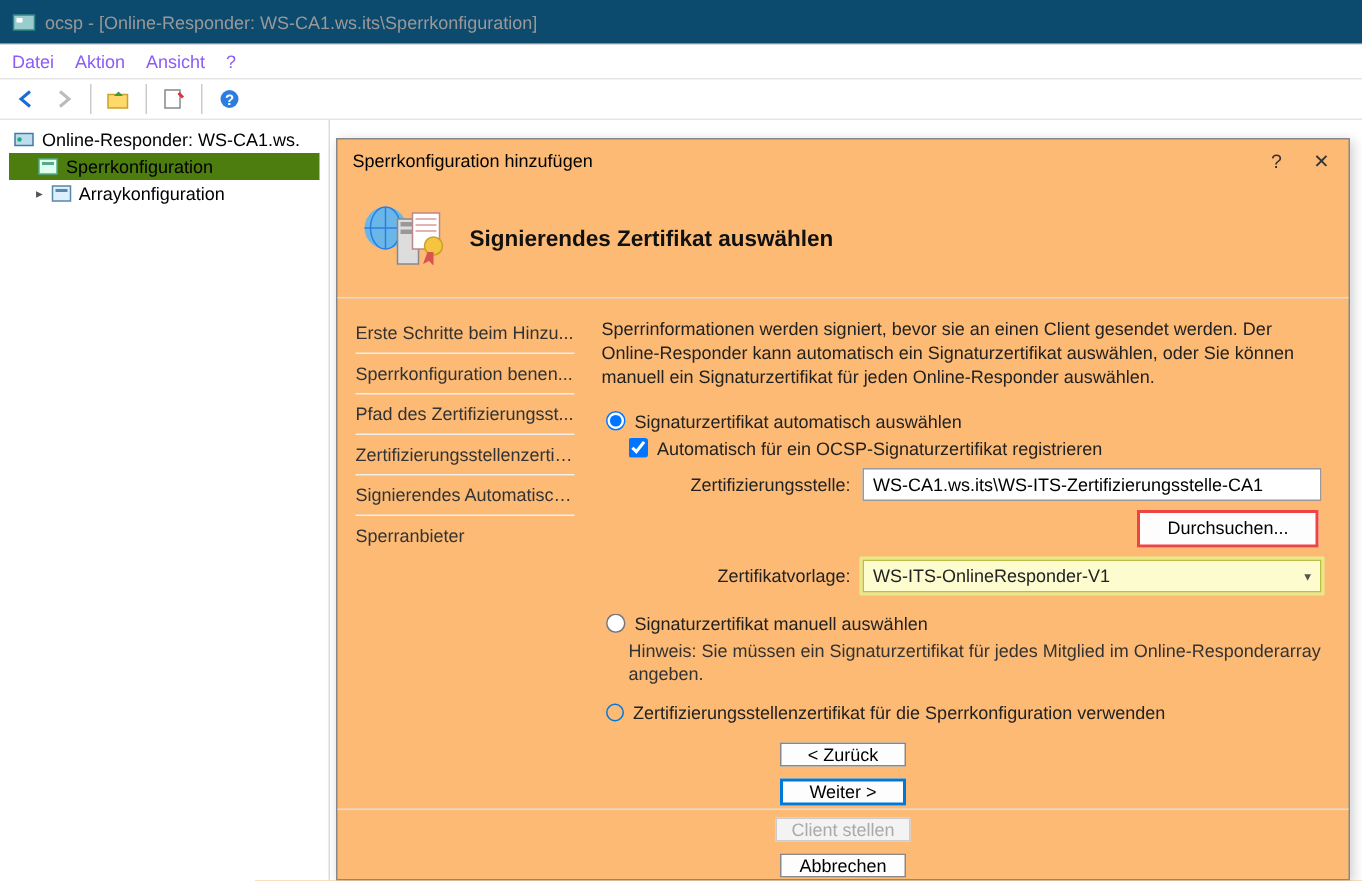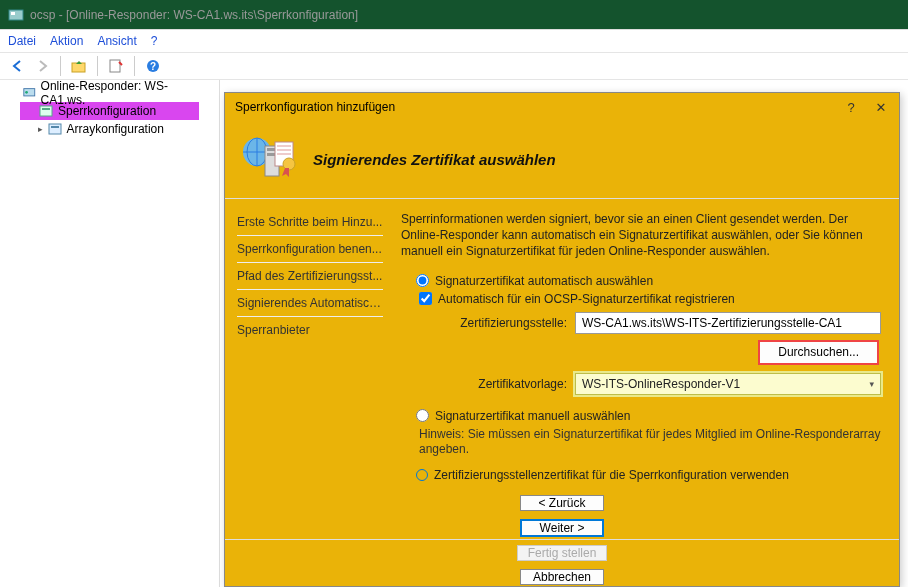--- a/index.html
+++ b/index.html
@@ -1,59 +1,59 @@
 <!DOCTYPE html>
 <html><head>
 <meta charset="utf-8">
 <style>
 * { box-sizing: border-box; margin: 0; padding: 0; font-family: 'Segoe UI', Tahoma, sans-serif; }
 body { background: #fff; width: 908px; height: 587px; overflow: hidden; position: relative; }
 
 
-.titlebar { height: 30px; background: #14532d; border-bottom: 1px solid #ddd; display: flex; align-items: center; padding: 0 8px; }
+.titlebar { height: 30px; background: #0c4a6e; border-bottom: 1px solid #ddd; display: flex; align-items: center; padding: 0 8px; }
 .titlebar-icon { width: 16px; height: 16px; margin-right: 6px; }
 .titlebar-text { font-size: 12px; color: #999; }
 
 
 .menubar { height: 22px; display: flex; align-items: center; padding: 0 8px; gap: 14px; }
-.menubar span { font-size: 12px; color: #1d4ed8; cursor: default; }
+.menubar span { font-size: 12px; color: #8b5cf6; cursor: default; }
 
 
 .toolbar { height: 28px; border-top: 1px solid #e5e5e5; border-bottom: 1px solid #e5e5e5; display: flex; align-items: center; padding: 0 8px; gap: 4px; }
 .tool-sep { width: 1px; height: 20px; background: #ccc; margin: 0 4px; }
 .tool-btn { width: 20px; height: 20px; display:flex; align-items:center; justify-content:center; }
 
 
 .main-area { display: flex; height: calc(100% - 80px); }
-.tree { width: 220px; padding: 4px 20px; font-size: 12px; border-right: 1px solid #ddd;}
+.tree { width: 220px; padding: 4px 6px; font-size: 12px; border-right: 1px solid #ddd;}
 .tree-item { display: flex; align-items: center; height: 18px; padding: 0 2px; gap: 4px; }
-.tree-item.selected { background: #d946ef; }
+.tree-item.selected { background: #4d7c0f; }
 .tree-indent1 { padding-left: 18px; }
 .tree-icon { width: 16px; height: 16px; }
 
 
-.dialog { position: absolute; left: 224px; top: 92px; width: 676px; height: 495px; background: #eab308; border: 1px solid #888; box-shadow: 2px 2px 8px rgba(0,0,0,0.2); }
+.dialog { position: absolute; left: 224px; top: 92px; width: 676px; height: 495px; background: #fdba74; border: 1px solid #888; box-shadow: 2px 2px 8px rgba(0,0,0,0.2); }
 .dialog-title { height: 28px; display: flex; align-items: center; padding: 0 10px; font-size: 12px; }
 .dialog-title-text { flex: 1; }
 .dialog-title-btns { display: flex; gap: 14px; }
 .dialog-title-btn { width: 16px; height: 16px; display:flex; align-items:center; justify-content:center; font-size: 13px; color:#333; }
 
 .dialog-header { height: 78px; display: flex; align-items: center; padding: 8px 16px; gap: 16px; border-bottom: 1px solid #ddd;}
 .dialog-header-icon { width: 56px; height: 56px; }
-.dialog-header-title { font-size: 15px; font-weight: bold; color: #111; font-style: italic; }
+.dialog-header-title { font-size: 15px; font-weight: bold; color: #111; }
 
 .dialog-body { display: flex; height: 340px; }
 .wizard-nav { width: 170px; padding: 10px 12px; font-size: 12px; }
 .wizard-nav-item { padding: 6px 0; color: #333; white-space: nowrap; overflow: hidden; text-overflow: ellipsis; border-top: 1px solid #eee;}
 .wizard-nav-item:first-child { border-top: none; }
 
 .wizard-content { flex: 1; padding: 12px 18px 4px 6px; font-size: 12px; color: #222; }
 .wizard-text { margin-bottom: 14px; line-height: 1.35; }
 
-.radio-row, .check-row { display: flex; align-items: center; gap: 6px; margin: 4px 15px; }
+.radio-row, .check-row { display: flex; align-items: center; gap: 6px; margin: 4px 3px; }
 .radio-row input, .check-row input { margin: 0; }
 .field-row { display: flex; align-items: center; gap: 8px; margin: 6px 0 6px 36px; }
 .field-label { width: 130px; text-align: right; }
 .field-input { flex: 1; height: 22px; border: 1px solid #999; padding: 0 6px; font-size: 12px; background:#fff;}
 .field-combo { flex: 1; height: 22px; border: 1px solid #999; padding: 0 6px; font-size: 12px; background:#fff; display:flex; align-items:center; justify-content:space-between;}
 .field-combo.highlighted { background: #fcfccf; border-color: #bdbd4a; outline: 2px solid #e9e98a; outline-offset: 0; align-items: center;}
 
 .btn-row { display: flex; justify-content: flex-end; margin: 4px 0 8px 36px; padding-right:2px;}
 .win-btn { height: 25px; padding: 0 18px; font-size: 12px; border: 2px solid #ef4444; background: #fdfdfd; cursor: default; }
 .win-btn:disabled, .win-btn.disabled { color: #aaa; border-color:#ccc; }
@@ -175,20 +175,21 @@
       </svg>
     </span>
     <div class="dialog-header-title">Signierendes Zertifikat auswählen</div>
   </div>
 
   <div class="dialog-body">
     <div class="wizard-nav">
       <div class="wizard-nav-item">Erste Schritte beim Hinzu...</div>
       <div class="wizard-nav-item">Sperrkonfiguration benen...</div>
       <div class="wizard-nav-item">Pfad des Zertifizierungsst...</div>
+      <div class="wizard-nav-item">Zertifizierungsstellenzertif...</div>
       <div class="wizard-nav-item">Signierendes Automatisch au...</div>
       <div class="wizard-nav-item">Sperranbieter</div>
     </div>
 
     <div class="wizard-content">
       <div class="wizard-text">Sperrinformationen werden signiert, bevor sie an einen Client gesendet werden. Der Online-Responder kann automatisch ein Signaturzertifikat auswählen, oder Sie können manuell ein Signaturzertifikat für jeden Online-Responder auswählen.</div>
 
       <label class="radio-row">
         <input type="radio" checked="" style="">
         <span>Signaturzertifikat automatisch auswählen</span>
@@ -225,16 +226,16 @@
       <label class="radio-row">
         <span class="radio-circle-blue"></span>
         <span>Zertifizierungsstellenzertifikat für die Sperrkonfiguration verwenden</span>
       </label>
     </div>
   </div>
 
   <div class="dialog-footer">
     <button class="footer-btn"><span>&lt;  Zurück</span></button>
     <button class="footer-btn default"><span>Weiter  &gt;</span></button>
-    <button class="footer-btn disabled"><span>Fertig stellen</span></button>
+    <button class="footer-btn disabled"><span>Client stellen</span></button>
     <button class="footer-btn"><span>Abbrechen</span></button>
   </div>
 </div>
 
 </body></html>

